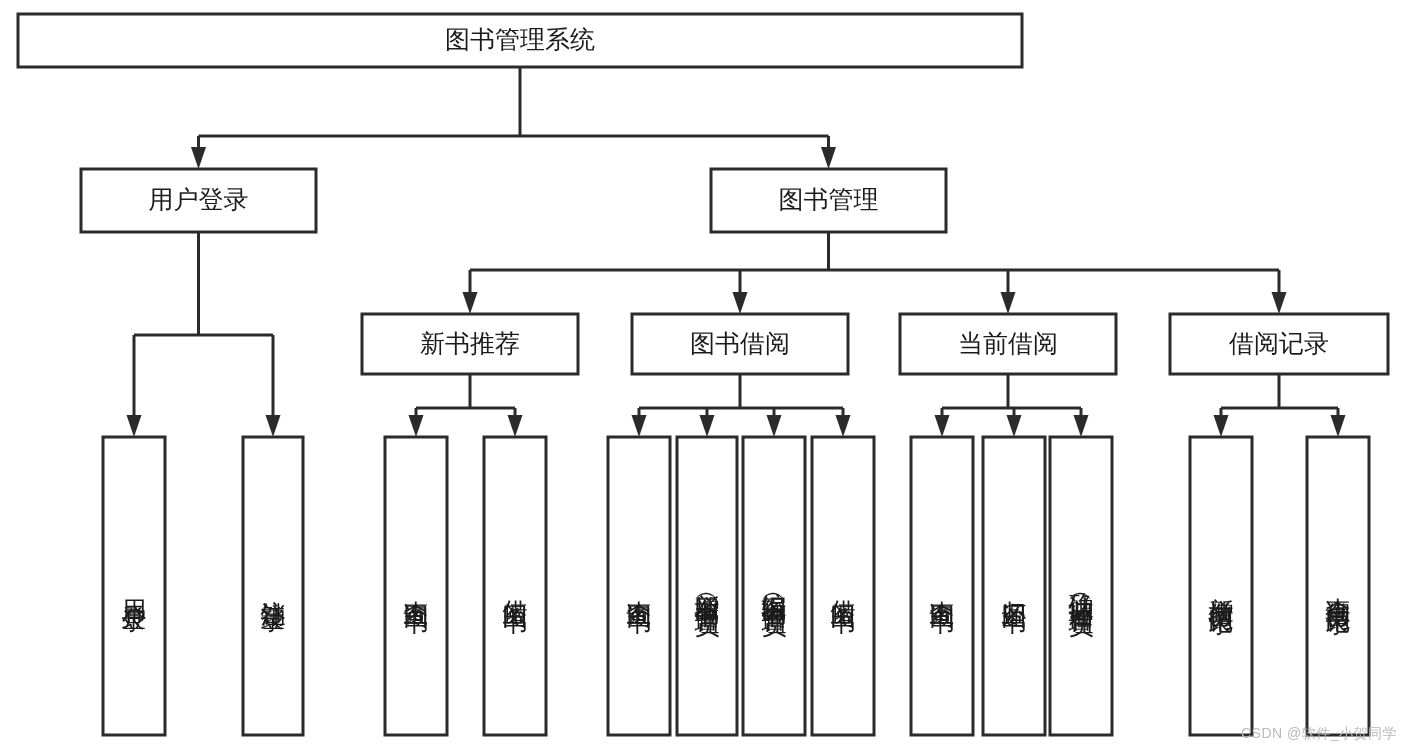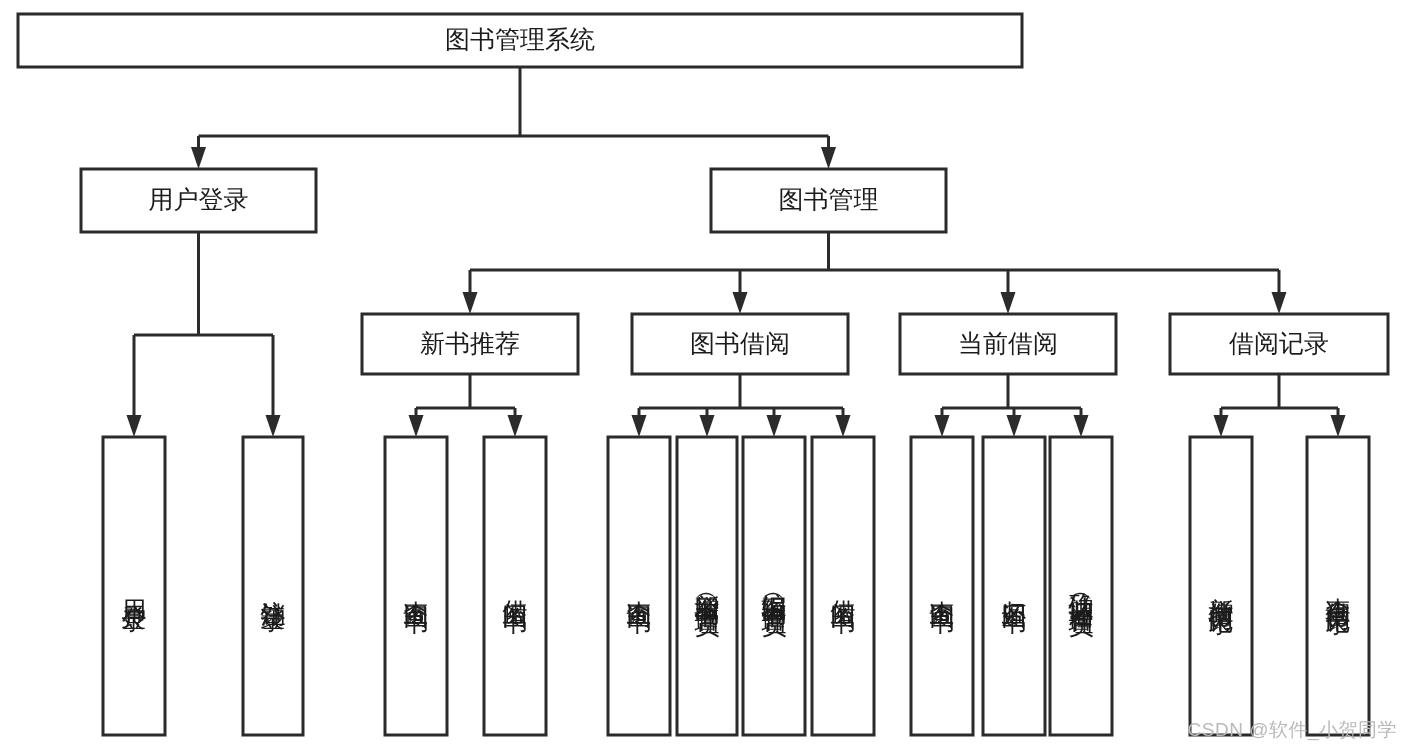--- a/index.html
+++ b/index.html
@@ -65,21 +65,21 @@
     text-align: center;
     box-sizing: border-box;
     white-space: nowrap;
     pointer-events: none;
   }
   #watermark {
     position: absolute;
     right: 8px;
     bottom: 4px;
     font-family: "Liberation Sans", "DejaVu Sans", sans-serif;
-    font-size: 19px;
+    font-size: 14px;
     color: #b9b9b9;
     letter-spacing: 0.5px;
     white-space: nowrap;
     margin-left: 8px;
   }
 </style>
 </head>
 <body>
 
 <div id="diagram-root">

